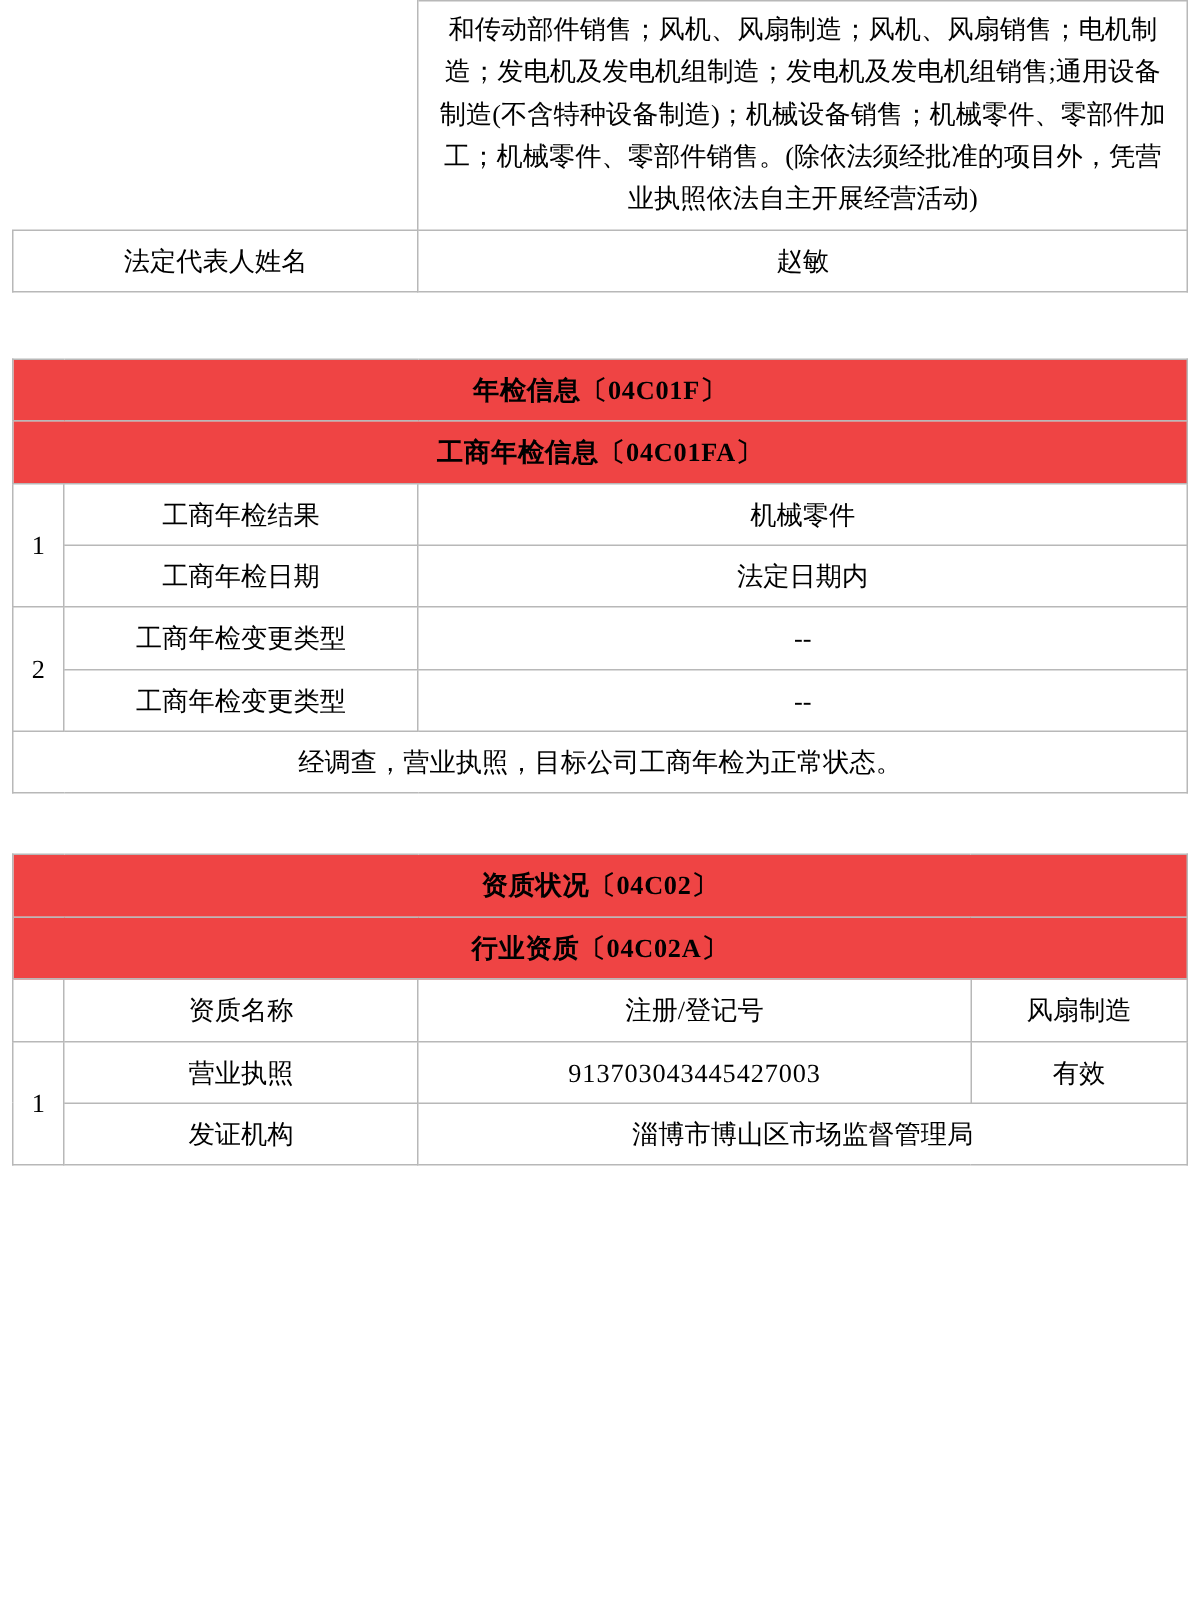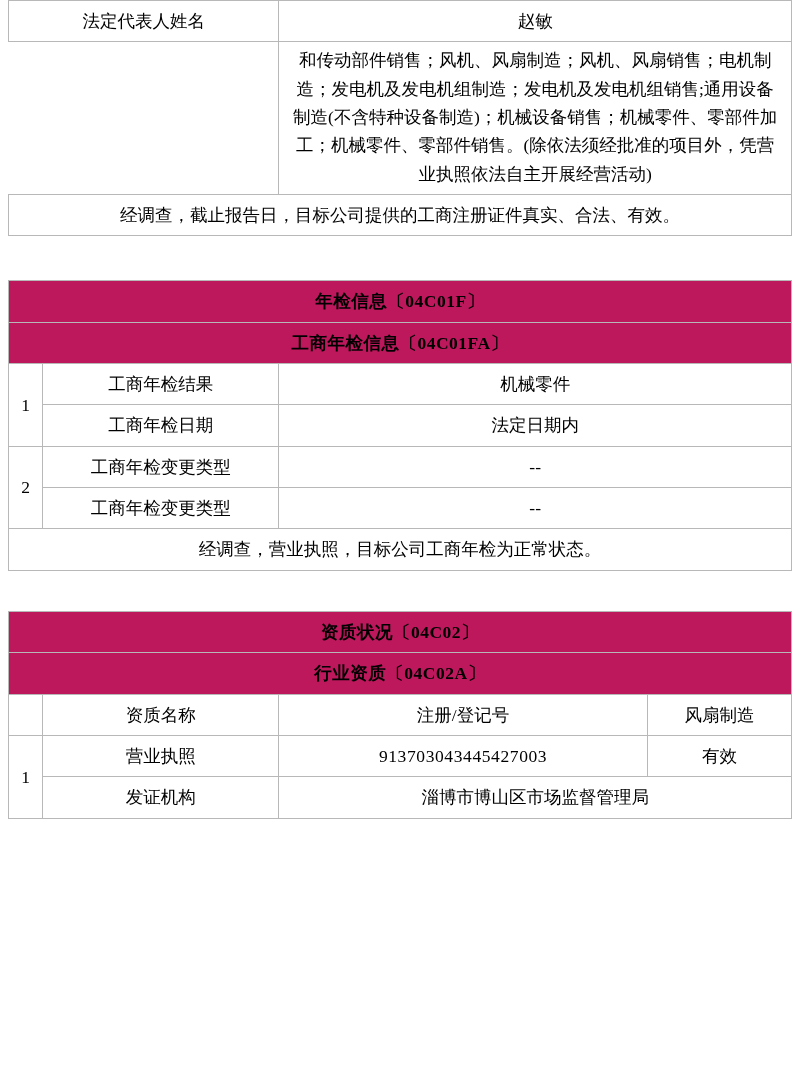--- a/index.html
+++ b/index.html
@@ -45,21 +45,21 @@
     text-align-last: center;
     padding: 4px 10px 6px 10px !important;
     line-height: 1.88;
   }
   .row-conclusion td {
     text-align: center;
     padding: 8px 10px;
     font-size: 17.5px;
   }
   .shade {
-    background: #be185d;
+    background: #ef4444;
     margin-top: 28px;
   }
   .section-title td {
     font-weight: bold;
     font-size: 18.5px;
     padding: 9px 8px;
     letter-spacing: 0.5px;
   }
   .sub-title td {
     font-weight: bold;
@@ -90,29 +90,26 @@
 
 <div class="page">
 
   <table class="doc-table">
     <colgroup>
       <col style="width:270px">
       <col style="width:512px">
     </colgroup>
     <tbody>
       <tr>
-        <td>法定代表人姓名</td>
-        <td>赵敏</td>
-      </tr>
-      <tr>
         <td class="cell-left-blank"></td>
         <td class="biz-scope">和传动部件销售；风机、风扇制造；风机、风扇销售；电机制造；发电机及发电机组制造；发电机及发电机组销售;通用设备制造(不含特种设备制造)；机械设备销售；机械零件、零部件加工；机械零件、零部件销售。(除依法须经批准的项目外，凭营业执照依法自主开展经营活动)</td>
       </tr>
-      <tr class="row-conclusion">
-        <td colspan="2">经调查，截止报告日，目标公司提供的工商注册证件真实、合法、有效。</td>
+      <tr>
+        <td>法定代表人姓名</td>
+        <td>赵敏</td>
       </tr>
     </tbody>
   </table>
 
   <div class="gap"></div>
 
   <table class="doc-table">
     <colgroup>
       <col style="width:34px">
       <col style="width:236px">

